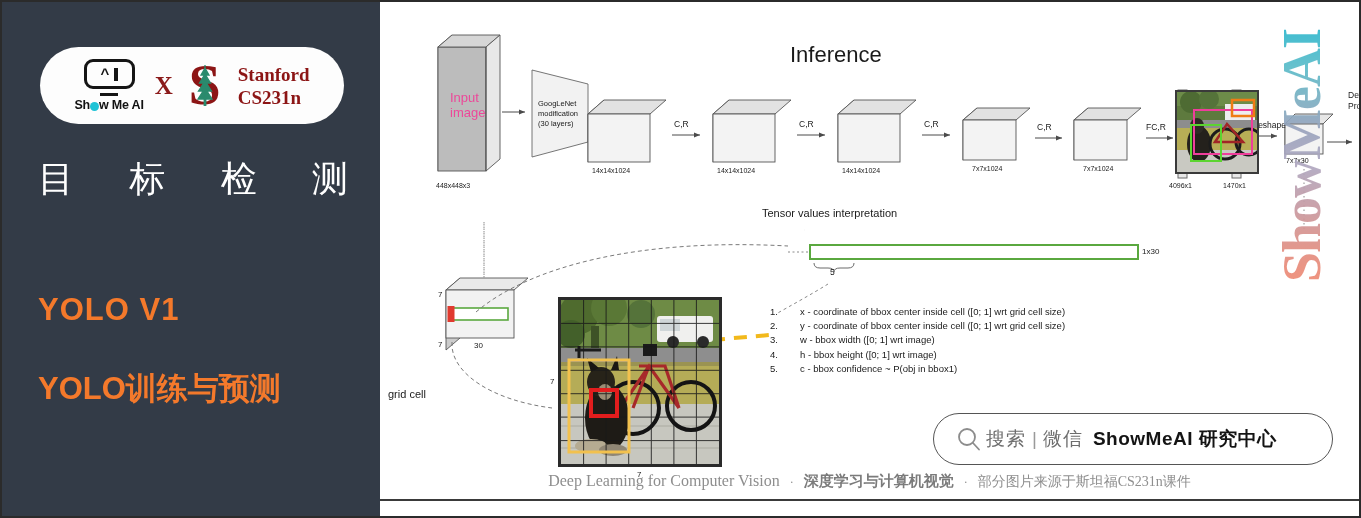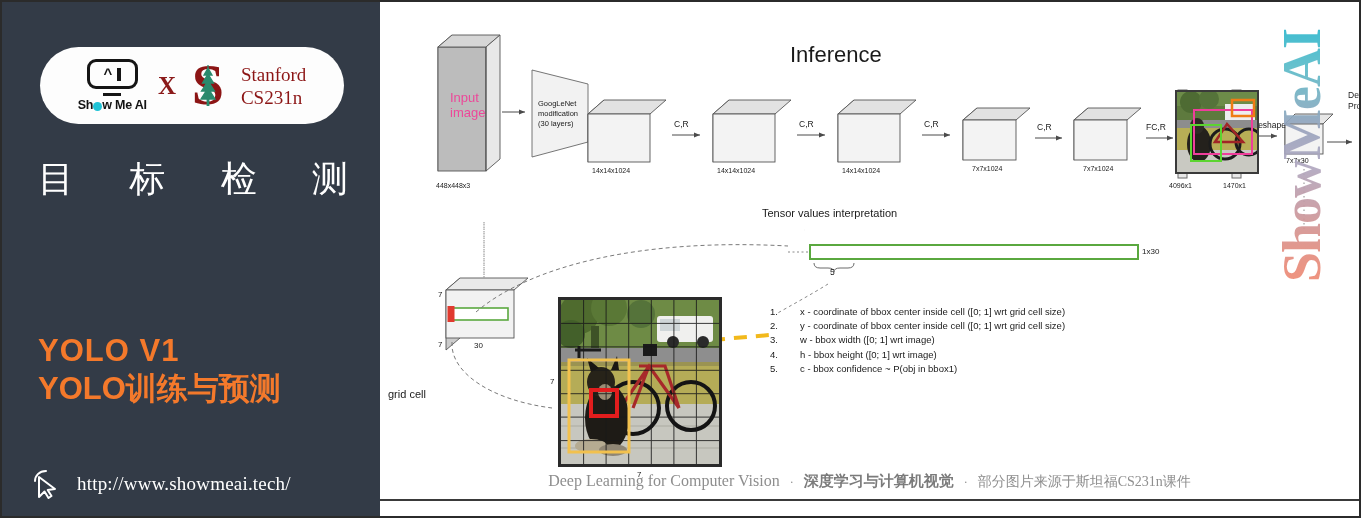--- a/index.html
+++ b/index.html
@@ -73,40 +73,40 @@
     font-size: 58px; font-weight: bold; color: #8C1515;
     line-height: 50px; text-align: center;
   }
   .stanford-mark .tree {
     position: absolute; left: 50%; top: 4px;
     transform: translateX(-50%);
     width: 20px; height: 44px;
   }
   .stanford-text {
     font-family: "Liberation Serif", serif;
-    color: #8C1515; font-weight: normal;
+    color: #8C1515; font-weight: bold;
     font-size: 19px; line-height: 23px;
     margin-left: 5px;
   }
 
   #cn-title {
     position: absolute; left: 36px; top: 153px;
     width: 310px;
     color: #ffffff;
     font-size: 36px; font-weight: 500;
     display: flex; justify-content: space-between;
   }
   #cn-title span { letter-spacing: 0; }
 
   .yolo-line {
     position: absolute; left: 36px;
     color: #F4792B;
     font-weight: bold;
   }
-  #yolo-v1 { top: 290px; font-size: 31px; letter-spacing: 1px; margin-top: 41px; }
+  #yolo-v1 { top: 290px; font-size: 31px; letter-spacing: 1px; }
   #yolo-train { top: 366px; font-size: 31px; letter-spacing: 0px; }
 
   #url-row {
     position: absolute; left: 30px; top: 466px;
     display: flex; align-items: center; gap: 13px;
   }
   #cursor-icon { width: 32px; height: 32px; }
   #url-text {
     color: #ffffff; font-size: 19px;
     font-family: "Liberation Serif", serif;
@@ -248,27 +248,20 @@
     <div id="cn-title">
       <span>目</span>
       <span>标</span>
       <span>检</span>
       <span>测</span>
     </div>
 
     <div class="yolo-line" id="yolo-v1">YOLO V1</div>
     <div class="yolo-line" id="yolo-train">YOLO训练与预测</div>
 
-    <div id="url-row">
-      <svg id="cursor-icon" viewBox="0 0 32 32">
-        <path d="M14 3 C7 3 3 8 3 13" fill="none" stroke="#ffffff" stroke-width="2" stroke-linecap="round"></path>
-        <path d="M7 9 L7 29 L12.5 23.5 L16.5 30 L19.5 28 L15.7 22 L23 21 Z" fill="none" stroke="#ffffff" stroke-width="2" stroke-linejoin="round"></path>
-      </svg>
-      <div id="url-text">http://www.showmeai.tech/</div>
-    </div>
   </div>
 
   <div id="main">
 
     <div id="inference-title">Inference</div>
 
     <svg style="position:absolute;left:0;top:0;" width="979" height="300">
       <defs>
         <marker id="ar" markerWidth="7" markerHeight="7" refX="6" refY="2.6" orient="auto">
           <path d="M0,0 L6,2.6 L0,5.2 z" fill="#4a4a4a"></path>
@@ -515,20 +508,30 @@
       <div class="li">
         <span class="num">4.</span>
         <span>h - bbox height ([0; 1] wrt image)</span>
       </div>
       <div class="li">
         <span class="num">5.</span>
         <span>c - bbox confidence ~ P(obj in bbox1)</span>
       </div>
     </div>
 
+    <div id="search-pill">
+      <svg class="mag" viewBox="0 0 26 26">
+        <circle cx="11" cy="11" r="8" fill="none" stroke="#8c8c8c" stroke-width="1.8"></circle>
+        <line x1="17" y1="17" x2="23" y2="23.5" stroke="#8c8c8c" stroke-width="1.8" stroke-linecap="round"></line>
+      </svg>
+      <span class="sp-grey">搜索</span>
+      <span class="sp-sep">|</span>
+      <span class="sp-grey">微信</span>
+      <span class="sp-bold">ShowMeAI 研究中心</span>
+    </div>
 
     <div id="watermark">ShowMeAI</div>
 
     <div id="footer">
       <span>Deep Learning for Computer Vision</span>
       <span class="sep">·</span>
       <span class="b">深度学习与计算机视觉</span>
       <span class="sep">·</span>
       <span class="tail">部分图片来源于斯坦福CS231n课件</span>
     </div>

